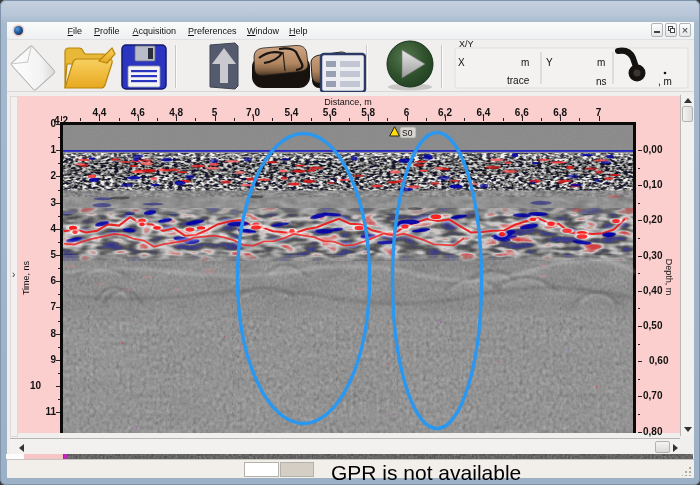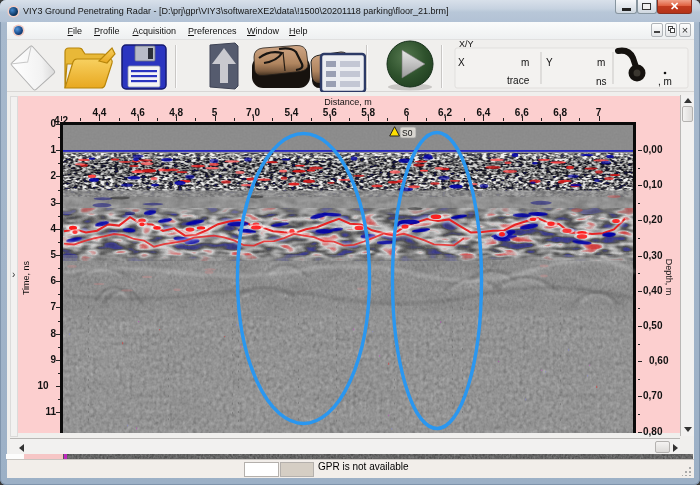--- a/index.html
+++ b/index.html
@@ -20,29 +20,20 @@
 .tlab { position:absolute; font-size:10px; font-weight:bold; color:#111; }
 .alab { position:absolute; font-size:9px; color:#111; }
 #vsb { position:absolute; left:673px; top:0px; width:14px; height:341px; background:#f2f1f0; border-left:1px solid #b9b7b5; }
 #hsb { position:absolute; left:3px; top:343px; width:670px; height:17px; background:#f2f1f0; border-top:1px solid #b9b7b5; }
 #minimap { position:absolute; left:6px; top:454px; width:687px; height:5px; background:#565656; }
 #statusbar { position:absolute; left:7px; top:459px; width:687px; height:19px; background:#f2eeea; border-top:1px solid #c8c4c0; }
 .sbox { position:absolute; top:2px; height:15px; border:1px solid #b4b0ac; }
 </style></head>
 <body>
 <div id="win">
-  <div id="titlebar">
-    <div style="position:absolute;left:9px;top:7px;width:9px;height:9px;border-radius:50%;background:radial-gradient(circle at 35% 35%, #4488cc 0%, #15406f 55%, #06131f 100%);box-shadow:0 0 0 1.5px #f2cdc5"></div>
-    <div class="ttl">VIY3 Ground Penetrating Radar - [D:\prj\gpr\VIY3\softwareXE2\data\!1500\20201118 parking\floor_21.brm]</div>
-    <div style="position:absolute;left:615px;top:0;width:22px;height:14px;background:linear-gradient(180deg,#f5f7f9,#cfd7e0);border:1px solid #87959f;border-top:none;border-radius:0 0 3px 3px"></div>
-    <div style="position:absolute;left:622px;top:8px;width:9px;height:2.5px;background:#222"></div>
-    <div style="position:absolute;left:637px;top:0;width:20px;height:14px;background:linear-gradient(180deg,#f5f7f9,#cfd7e0);border:1px solid #87959f;border-top:none;border-radius:0 0 3px 3px"></div>
-    <div style="position:absolute;left:642px;top:3px;width:9px;height:7px;border:1px solid #333;background:#eee"></div>
-    <div style="position:absolute;left:657px;top:0;width:35px;height:14px;background:linear-gradient(180deg,#f0a088,#e06040 45%,#c13a1e 50%,#b53318);border:1px solid #8a3020;border-top:none;border-radius:0 0 3px 3px;color:#fff;font-size:11px;font-weight:bold;text-align:center;line-height:13px">✕</div>
-  </div>
   <div id="client">
     <div id="menubar">
       <div style="position:absolute;left:7px;top:4px;width:9px;height:9px;border-radius:50%;background:radial-gradient(circle at 35% 35%, #5599dd 0%, #1a4a8a 55%, #081830 100%);box-shadow:0 0 0 1.5px #f0c8c0"></div>
       <div class="mi" style="left:22.5px"><u>F</u>ile</div>
       <div class="mi" style="left:49px"><u>P</u>rofile</div>
       <div class="mi" style="left:87.5px"><u>A</u>cquisition</div>
       <div class="mi" style="left:143px"><u>P</u>references</div>
       <div class="mi" style="left:202px"><u>W</u>indow</div>
       <div class="mi" style="left:244px"><u>H</u>elp</div>
       <div style="position:absolute;left:644px;top:1px;width:12px;height:14px;background:linear-gradient(180deg,#fdfdfd,#e4e6e8);border:1px solid #b0b4b8;border-radius:2px"></div>
@@ -232,21 +223,21 @@
 <div style="position:absolute;left:57.5px;top:294.3px;width:2px;height:1px;background:#222"></div>
 <div class="tlab" style="left:30px;top:301.4px;width:26px;text-align:right">7</div>
 <div style="position:absolute;left:55.5px;top:307.4px;width:4px;height:1px;background:#222"></div>
 <div style="position:absolute;left:57.5px;top:320.5px;width:2px;height:1px;background:#222"></div>
 <div class="tlab" style="left:30px;top:327.6px;width:26px;text-align:right">8</div>
 <div style="position:absolute;left:55.5px;top:333.6px;width:4px;height:1px;background:#222"></div>
 <div style="position:absolute;left:57.5px;top:346.7px;width:2px;height:1px;background:#222"></div>
 <div class="tlab" style="left:30px;top:353.8px;width:26px;text-align:right">9</div>
 <div style="position:absolute;left:55.5px;top:359.8px;width:4px;height:1px;background:#222"></div>
 <div style="position:absolute;left:57.5px;top:372.9px;width:2px;height:1px;background:#222"></div>
-<div class="tlab" style="left:30px;top:380.0px;width:26px;text-align:center">10</div>
+<div class="tlab" style="left:30px;top:380.0px;width:26px;text-align:left">10</div>
 <div style="position:absolute;left:55.5px;top:386.0px;width:4px;height:1px;background:#222"></div>
 <div style="position:absolute;left:57.5px;top:399.1px;width:2px;height:1px;background:#222"></div>
 <div class="tlab" style="left:30px;top:406.2px;width:26px;text-align:right">11</div>
 <div style="position:absolute;left:55.5px;top:412.2px;width:4px;height:1px;background:#222"></div>
 <div class="alab" style="left:-12px;top:273px;width:76px;text-align:center;transform:rotate(-90deg)">Time, ns</div>
 <div class="tlab" style="left:643px;top:144.0px;width:30px;text-align:left">0,00</div>
 <div style="position:absolute;left:637.5px;top:150.0px;width:4px;height:1px;background:#222"></div>
 <div style="position:absolute;left:637.5px;top:167.6px;width:2px;height:1px;background:#222"></div>
 <div class="tlab" style="left:643px;top:179.2px;width:30px;text-align:left">0,10</div>
 <div style="position:absolute;left:637.5px;top:185.2px;width:4px;height:1px;background:#222"></div>
@@ -825,21 +816,21 @@
               <feFuncB type="table" tableValues="0.18 0.32 0.48 0.62"></feFuncB>
             </feComponentTransfer>
           </filter>
         </defs>
         <rect width="626" height="5" filter="url(#mmF)"></rect>
       </svg>
   </div>
   <div id="statusbar">
     <div class="sbox" style="left:237px;width:35px;background:#fff"></div>
     <div class="sbox" style="left:273px;width:34px;background:#d5cec4"></div>
-    <div style="position:absolute;left:311px;top:1px;font-size:10px;color:#000">GPR is not available</div>
+    <div style="position:absolute;left:324px;top:1px;font-size:21px;color:#000">GPR is not available</div>
     <div style="position:absolute;right:3px;bottom:2px;width:9px;height:9px;background:
       radial-gradient(circle at 8px 1px,#aaa 1px,transparent 1.3px),
       radial-gradient(circle at 8px 5px,#aaa 1px,transparent 1.3px),
       radial-gradient(circle at 4px 5px,#aaa 1px,transparent 1.3px),
       radial-gradient(circle at 8px 9px,#aaa 1px,transparent 1.3px),
       radial-gradient(circle at 4px 9px,#aaa 1px,transparent 1.3px),
       radial-gradient(circle at 0px 9px,#aaa 1px,transparent 1.3px)"></div>
   </div>
 </div>
 </body></html>

